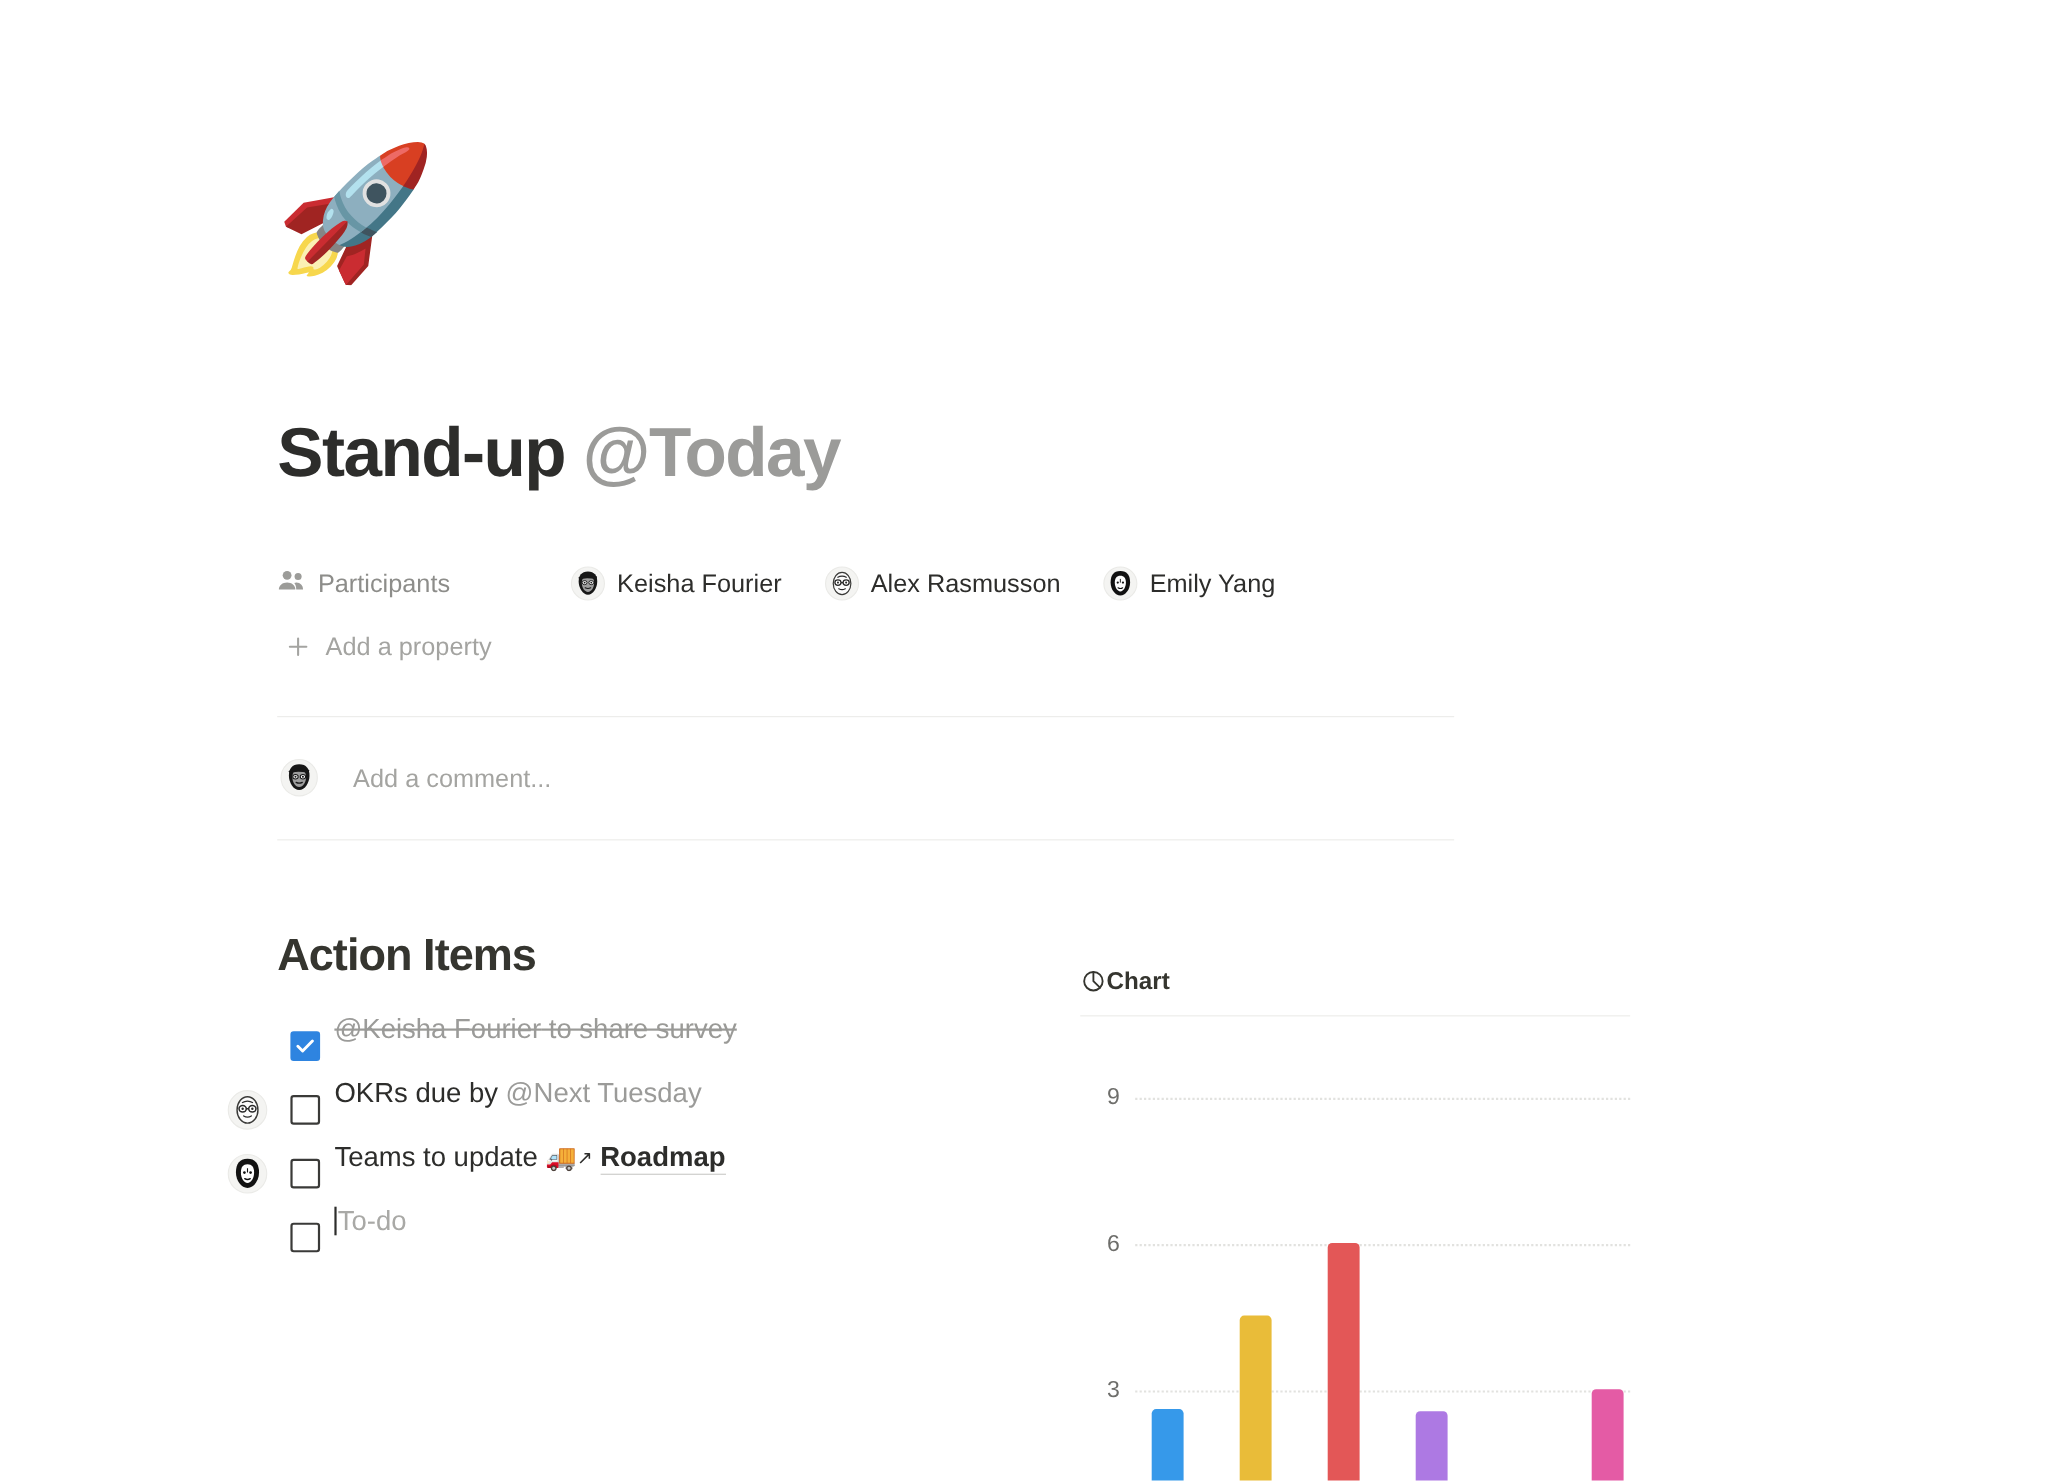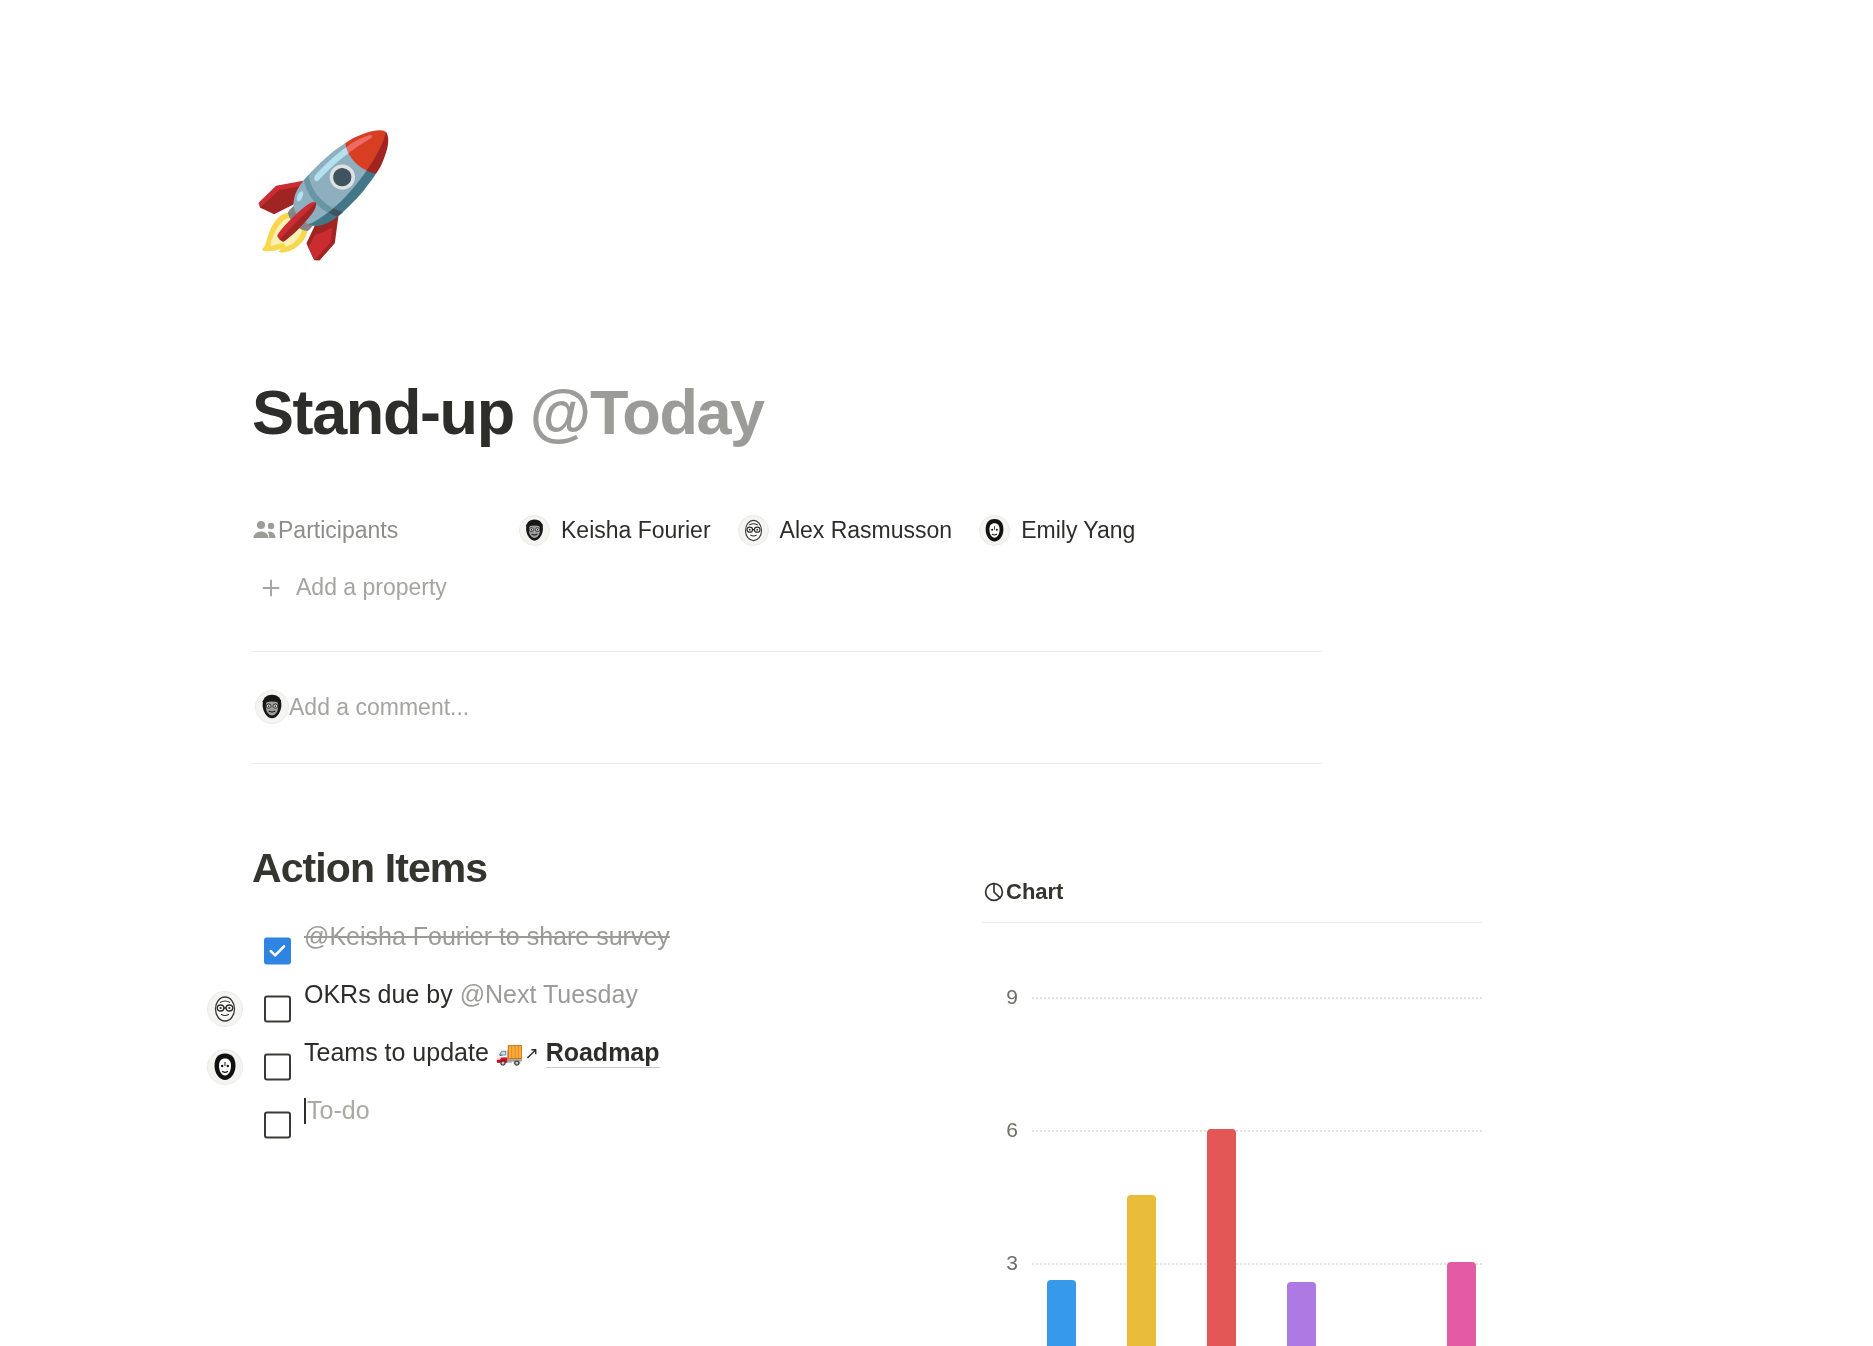--- a/index.html
+++ b/index.html
@@ -24,26 +24,26 @@
     color: #2d2d2b; white-space: nowrap;
   }
   .page-title .mention-day { color: #9b9b99; }
 
   
   .prop-row {
     position: absolute; left: 252px; top: 513px;
     display: flex; align-items: center; height: 34px;
   }
   .prop-label {
-    display: flex; align-items: center; 
+    display: flex; gap: 11px;
     width: 260px; color: #8d8d8a; font-size: 23px;
   }
   .prop-label .ico { width: 26px; height: 22px; display: block; }
   .participants {
-    display: flex; align-items: center; gap: 3px;
+    display: flex; align-items: center; gap: 15px;
     margin-left: 7px;
   }
   .person { display: flex; align-items: center; gap: 11px; margin-right: 24px; }
   .person-name { font-size: 23px; color: #2d2d2b; white-space: nowrap; }
 
   .avatar {
     width: 31px; height: 31px; border-radius: 50%;
     background: #f4f4f2; border: 1px solid #eaeae7;
     display: flex; align-items: center; justify-content: center;
     overflow: hidden; flex: none;
@@ -59,21 +59,21 @@
 
   .divider {
     position: absolute; left: 252px; width: 1070px; height: 1px;
     background: #ebebe9;
   }
   .divider.d1 { top: 651px; }
   .divider.d2 { top: 763px; }
 
   .comment-row {
     position: absolute; left: 255px; top: 690px;
-    display: flex; align-items: center; gap: 0;
+    display: flex; align-items: center; gap: 32px;
   }
   .comment-row .avatar { width: 34px; height: 34px; }
   .comment-placeholder { font-size: 23px; color: #a4a4a1; }
 
   
   .col-left  { position: absolute; left: 252px; top: 845px; width: 620px; }
   .col-right { position: absolute; left: 982px; top: 845px; width: 600px; }
 
   .section-title {
     font-size: 41px; font-weight: bold; letter-spacing: -0.9px;

